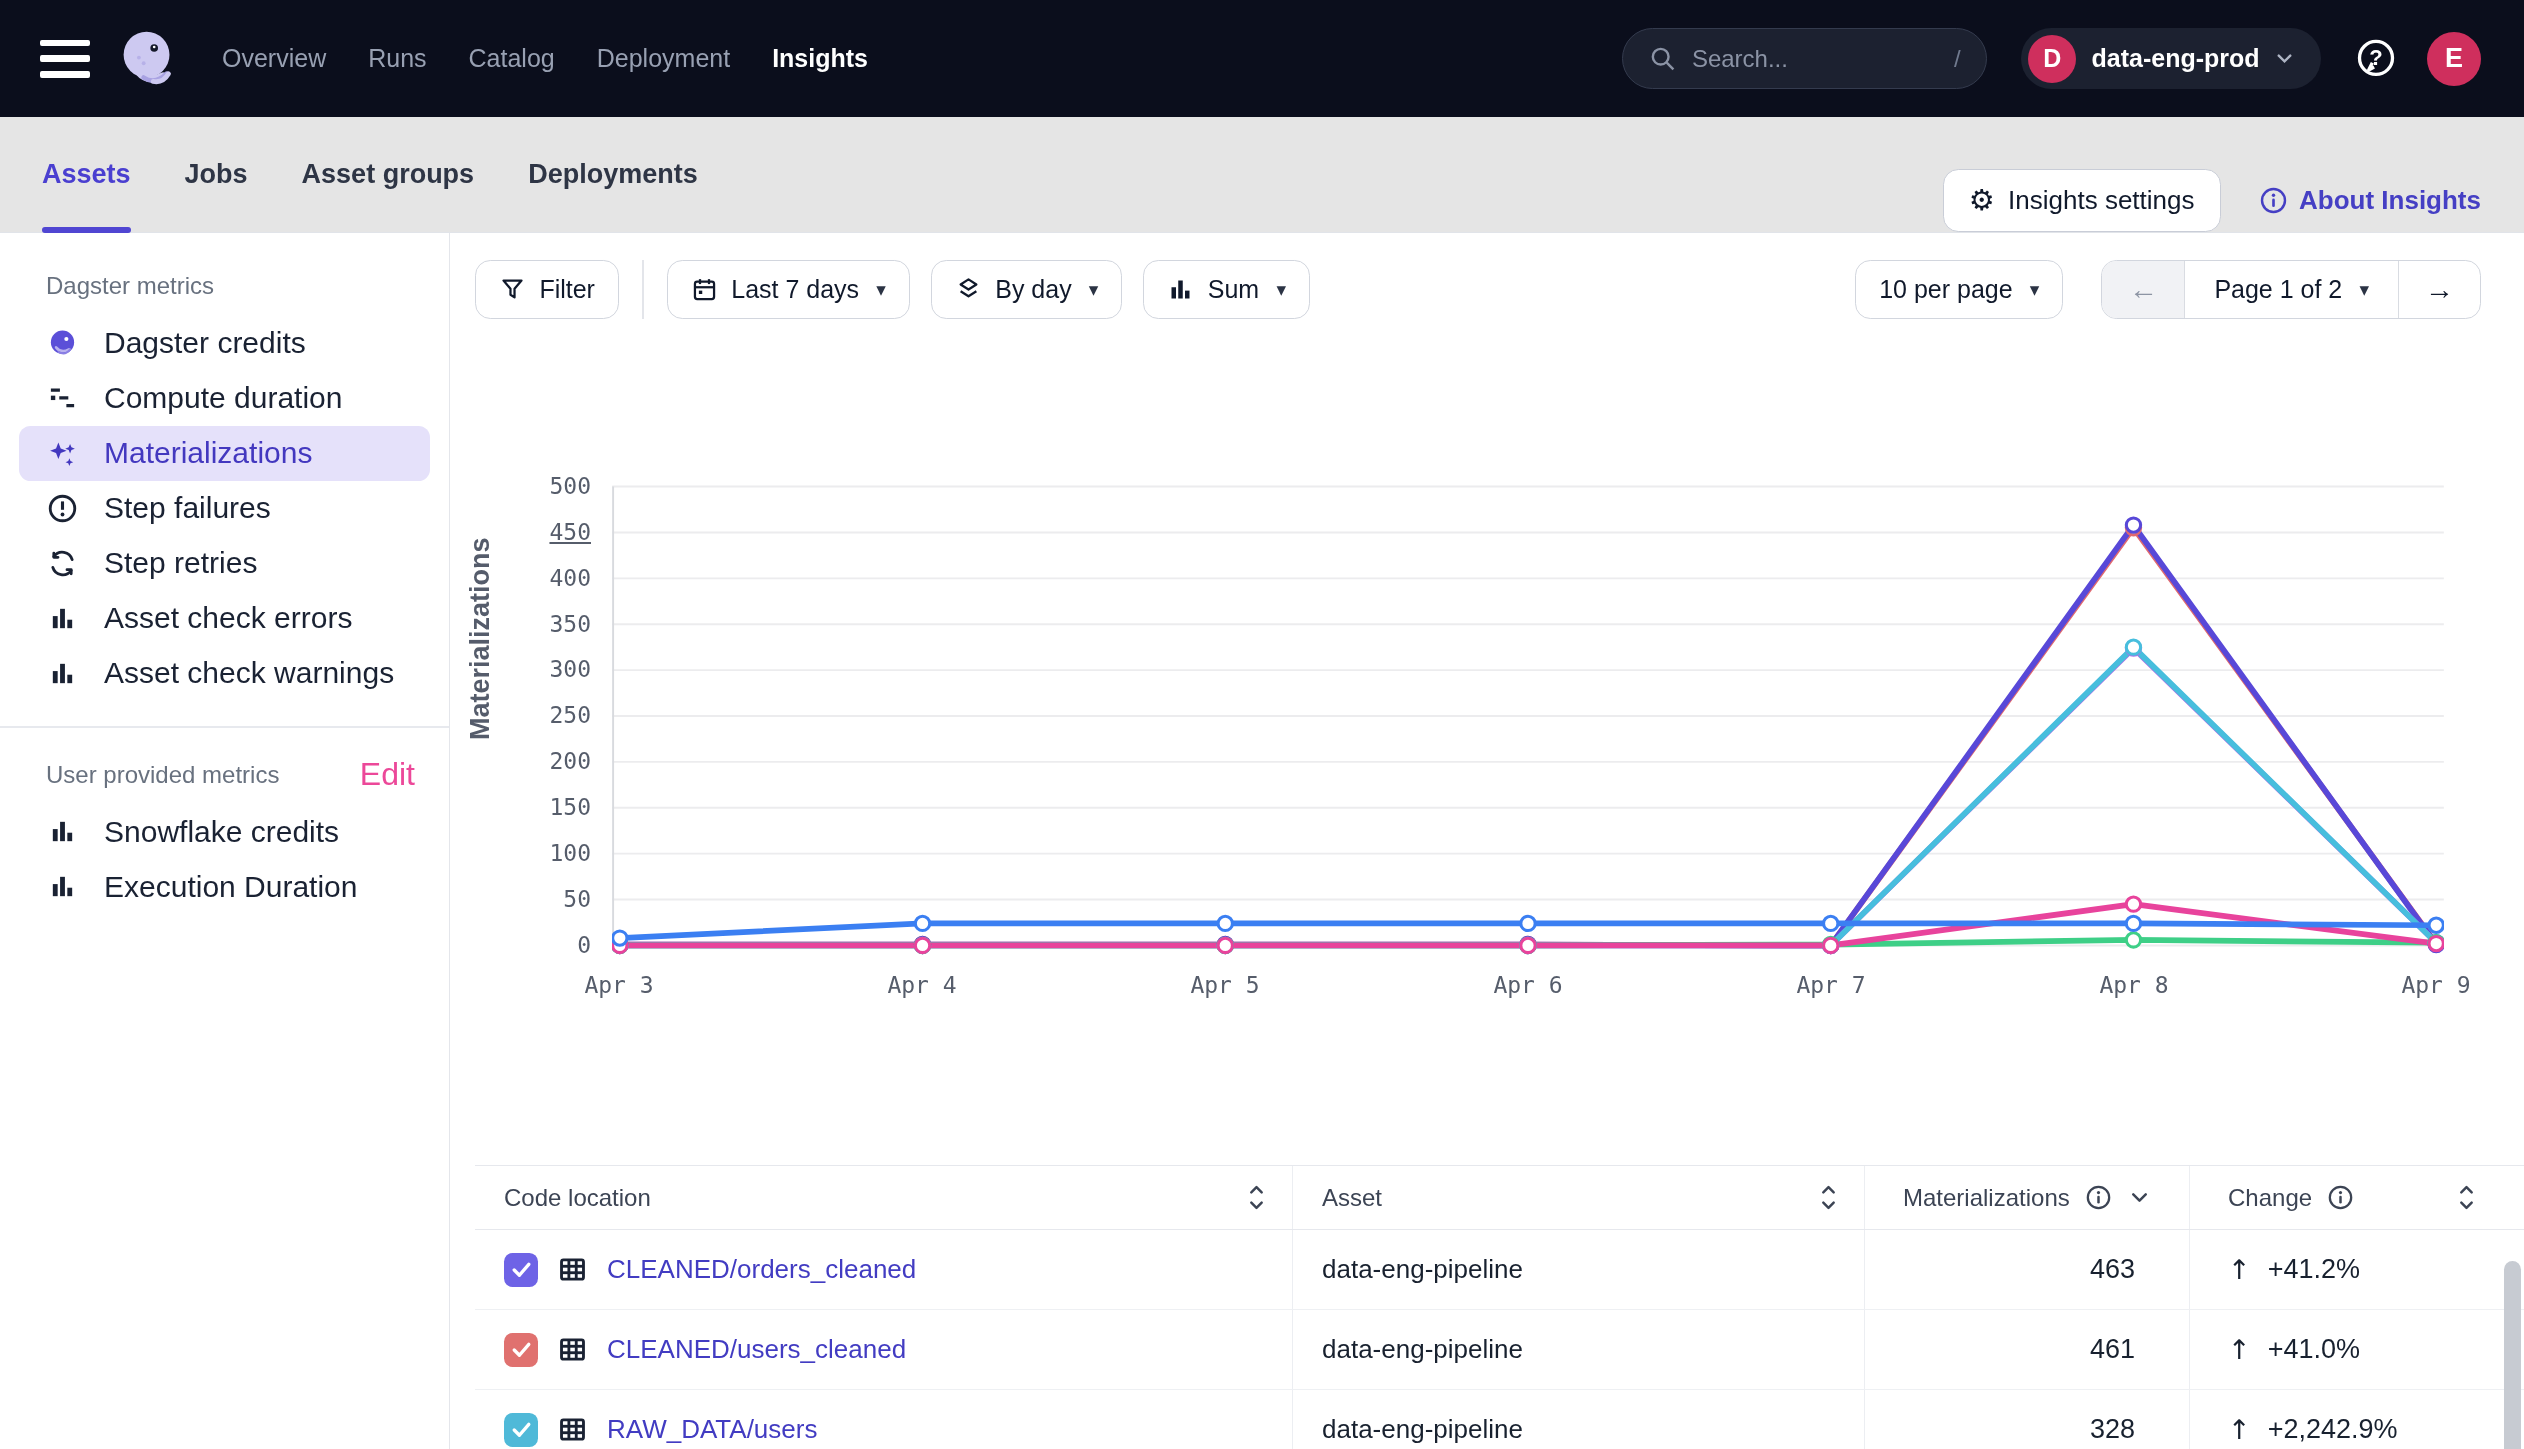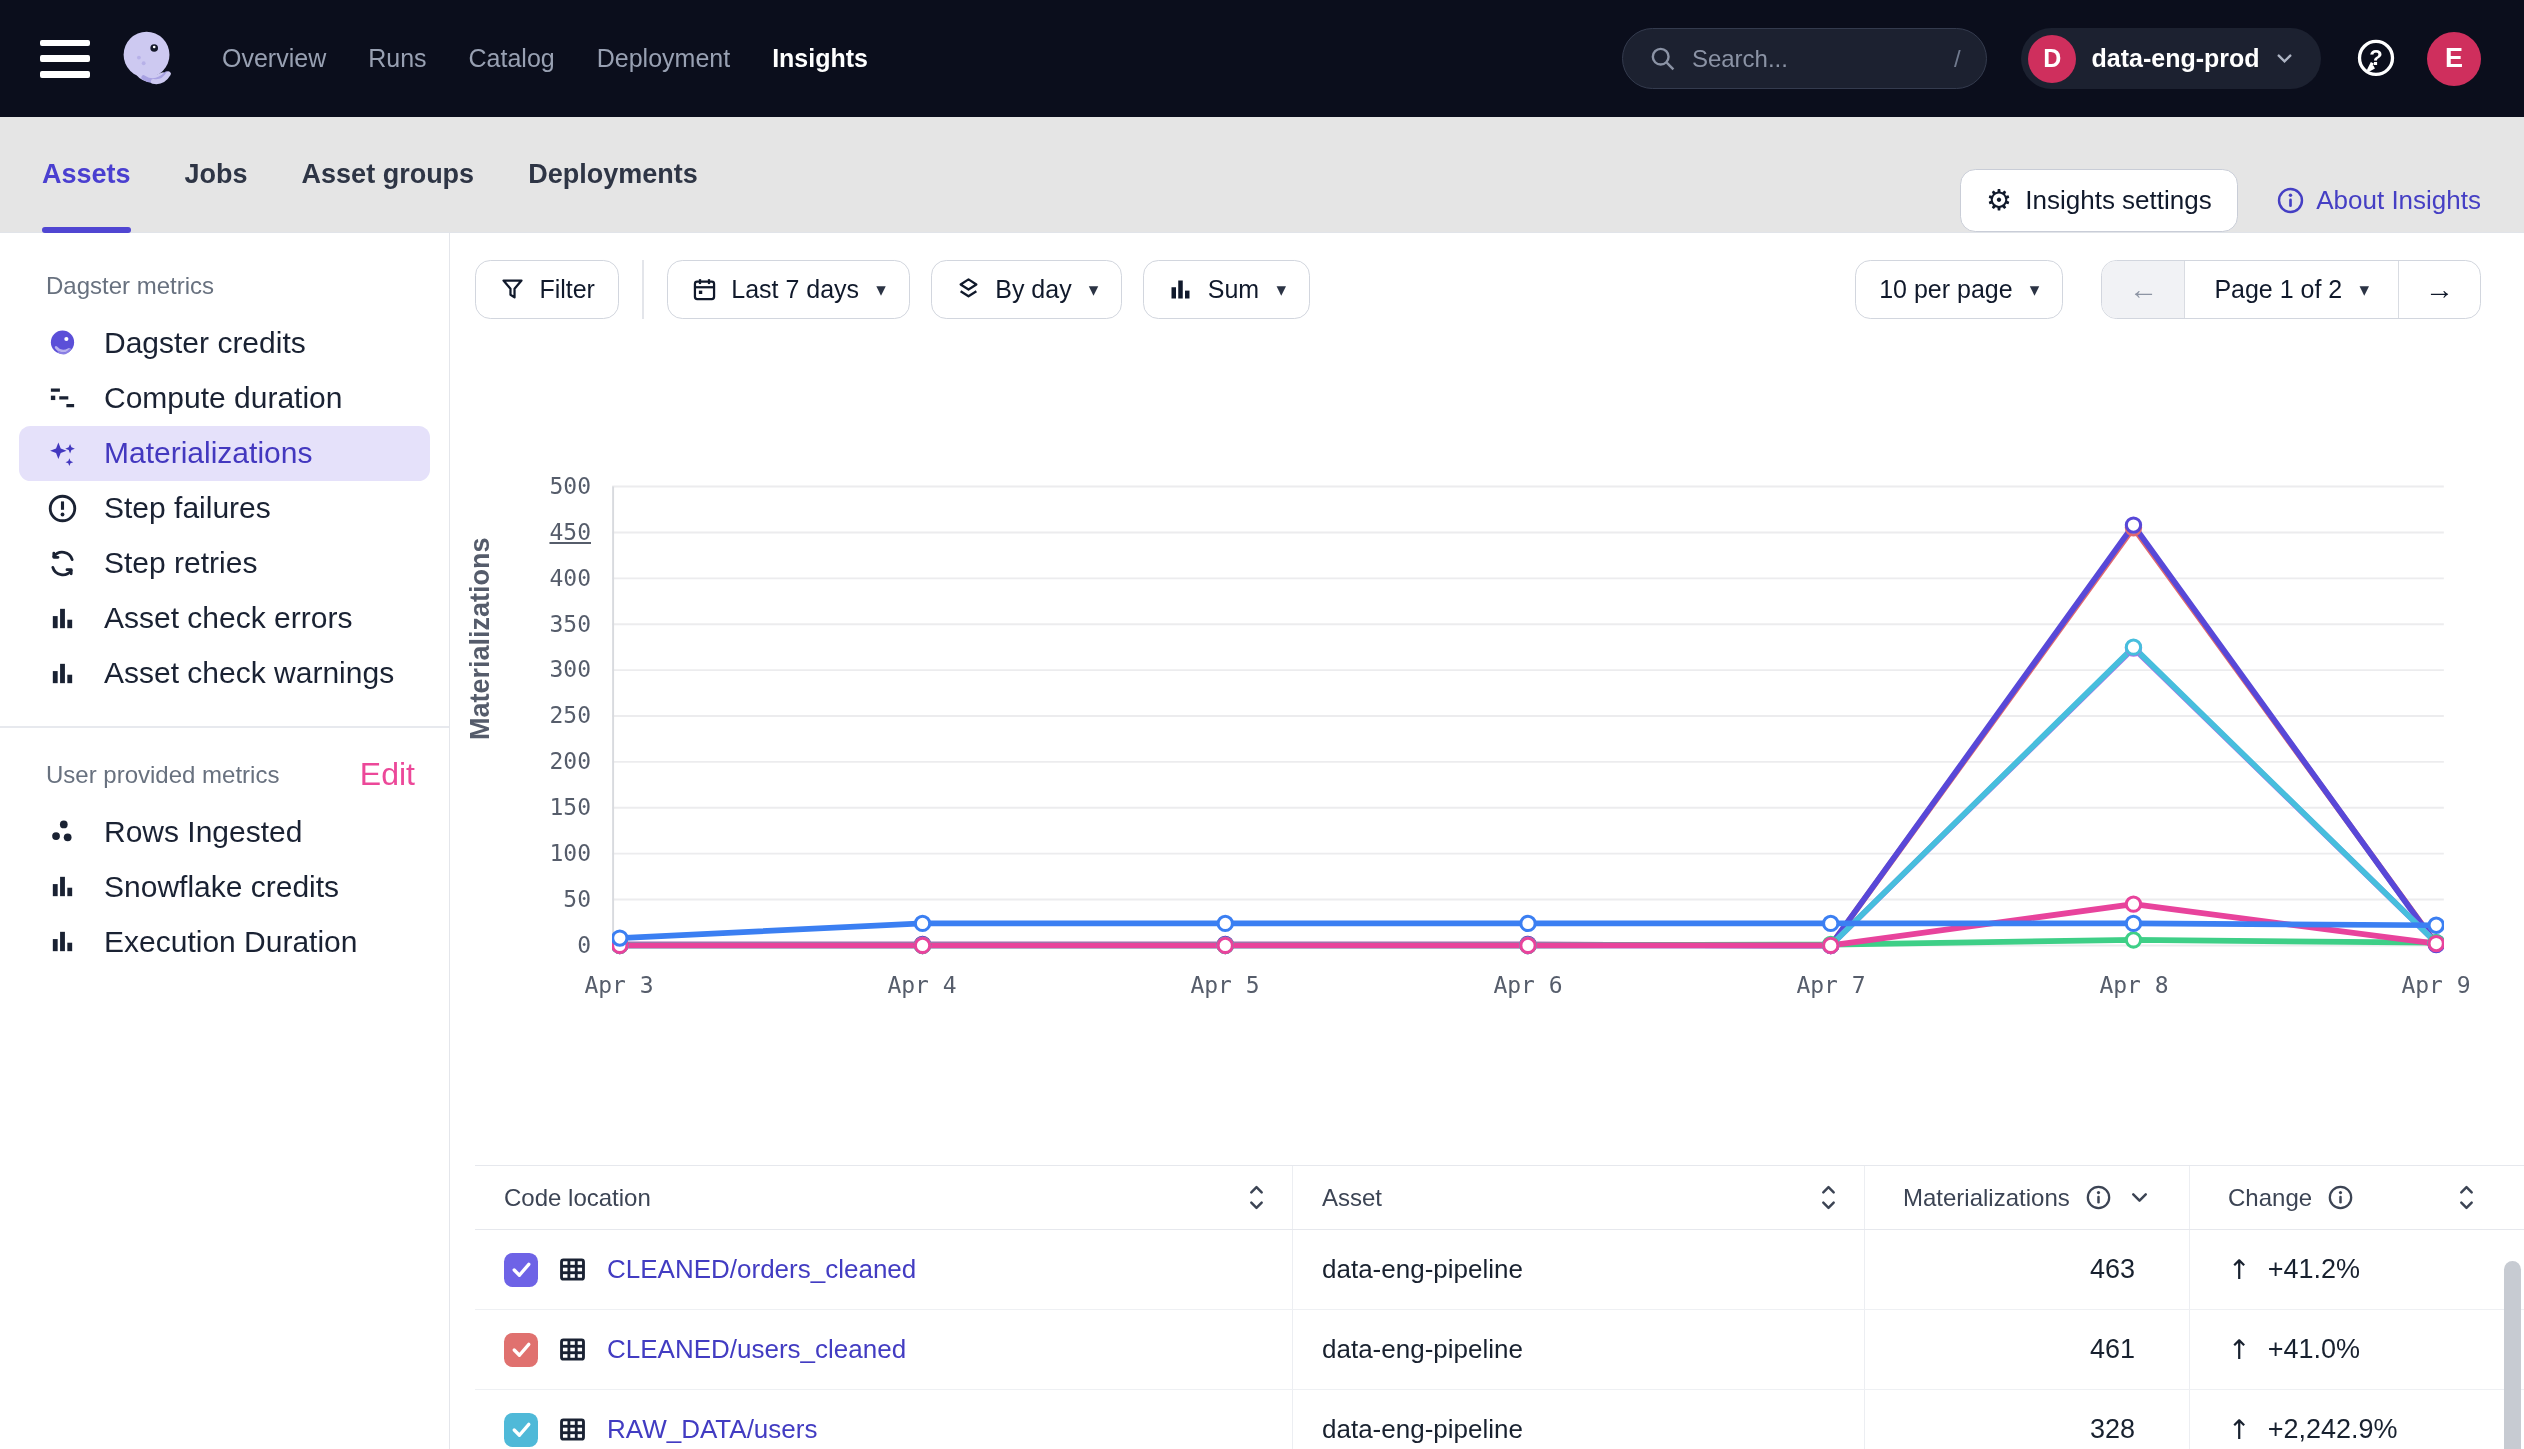--- a/index.html
+++ b/index.html
@@ -39,21 +39,21 @@
     display:flex; align-items:center; height:100%; cursor:pointer; }
   .subtab.active { color:#4a3fd0; }
   .subtab.active::after { content:""; position:absolute; left:0; right:0; bottom:-1px;
     height:5.7px; background:#5046d2; border-radius:2.9px; }
   .subnav-right { margin-left:auto; display:flex; align-items:center; margin-right:44px; gap:38px; }
   .settings-btn { height:63px; background:#fff; border:1.9px solid #c9cdd7; border-radius:15.3px;
     display:flex; align-items:center; gap:13.4px; padding:0 25px; font-size:26px; color:#10192b;
     cursor:pointer; }
   .gear-glyph { font-family:"DejaVu Sans", sans-serif; font-size:29px; line-height:1; }
   .about-link { display:flex; align-items:center; gap:11.5px; color:#453fc4; font-size:26px;
-    cursor:pointer; }
+    cursor:pointer;font-weight:bold; }
 
   
   .content { display:flex; width:2525px; height:1217px; }
   .sidebar { width:450px; min-width:450px; border-right:1.9px solid #e4e6eb; padding-top:29px; }
   .side-title-row { display:flex; align-items:center; justify-content:space-between;
     padding:0 34px 0 46px; height:48px; }
   .side-title { color:#68717f; font-size:24px; }
   .edit-link { color:#ec4899; font-size:32px; cursor:pointer; }
   .side-list { margin-top:5.7px; }
   .side-item { height:55px; display:flex; align-items:center; gap:25px; padding-left:46px;
@@ -271,30 +271,20 @@
           </span>
           <span>Asset check warnings</span>
         </div>
       </div>
     <div class="side-divider"></div>
     <div class="side-title-row">
       <span class="side-title">User provided metrics</span>
       <span class="edit-link">Edit</span>
     </div>
     <div class="side-list" id="side-list-2">
-        <div class="side-item">
-          <span class="icon">
-            <svg width="31" height="31" viewBox="0 0 24 24">
-              <circle cx="13" cy="6.5" r="3" fill="#1a2233"></circle>
-              <circle cx="7" cy="15.5" r="3" fill="#1a2233"></circle>
-              <circle cx="16" cy="16.5" r="3" fill="#1a2233"></circle>
-            </svg>
-          </span>
-          <span>Rows Ingested</span>
-        </div>
         <div class="side-item">
           <span class="icon">
             <svg width="29" height="29" viewBox="0 0 24 24">
               <rect x="4" y="10" width="4" height="10" fill="#1a2233"></rect>
               <rect x="10" y="4" width="4" height="16" fill="#1a2233"></rect>
               <rect x="16" y="13" width="4" height="7" fill="#1a2233"></rect>
             </svg>
           </span>
           <span>Snowflake credits</span>
         </div>

